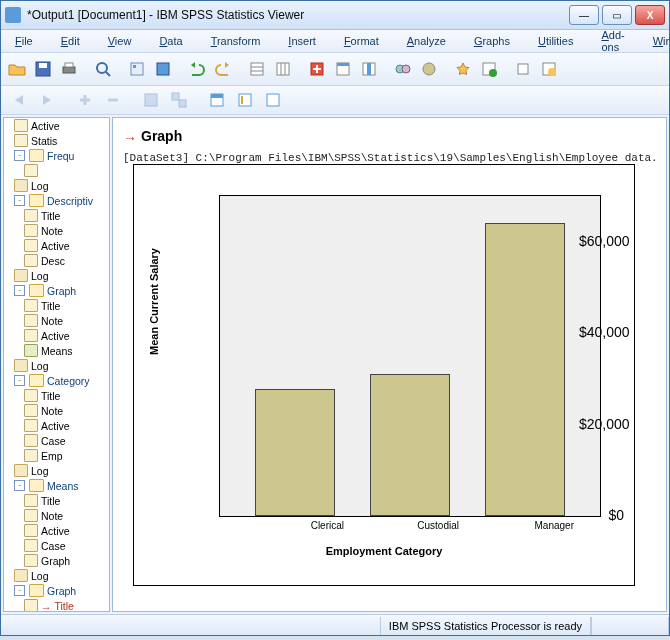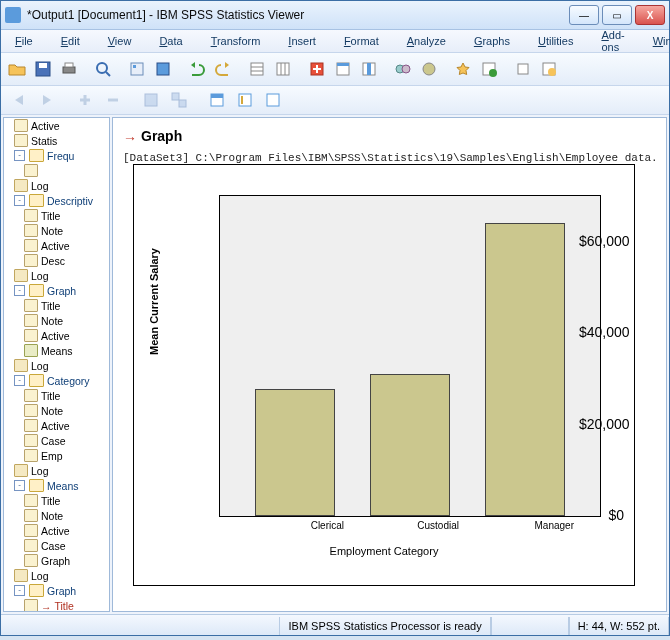--- a/index.html
+++ b/index.html
@@ -31,21 +31,21 @@
   .hdr .arrow{color:#c0392b;font-size:14px;margin-right:4px}
   .hdr .t{font-weight:bold;font-size:14px}
   .dataset{font-family:Liberation Mono, monospace;font-size:11px;color:#222;white-space:nowrap}
   .chartbox{border:1px solid #000;background:#fff;width:500px;height:420px;margin-left:10px;position:relative}
   .plot{position:absolute;left:85px;top:30px;width:380px;height:320px;border:1px solid #000;background:#efefef}
   .yaxis{position:absolute;left:40px;top:30px;width:45px;height:320px}
   .ytick{position:absolute;right:10px;font-size:14px;text-align:right;width:45px;transform:translateY(-50%)}
   .ylabel{position:absolute;left:14px;top:190px;transform:rotate(-90deg);transform-origin:left top;font-weight:bold;font-size:11px;white-space:nowrap}
   .bar{position:absolute;bottom:0;width:80px;background:#cbc78e;border:1px solid #444;box-sizing:border-box}
   .xtick{position:absolute;top:355px;width:100px;text-align:right;font-size:10px}
-  .xlabel{position:absolute;top:380px;left:0;right:0;text-align:center;font-weight:normal;font-size:11px}
+  .xlabel{position:absolute;top:380px;left:0;right:0;text-align:center;font-weight:bold;font-size:11px}
   .status{height:20px;background:linear-gradient(#f4f8fe,#dde9f8);border-top:1px solid #b8cce4;display:flex;align-items:flex-end;font-size:11px}
   .status .cell{border:1px solid #b8cce4;border-top:none;border-bottom:none;height:18px;display:flex;align-items:center;padding:0 8px}
   .navrow{height:28px;background:linear-gradient(#f7fbff,#e4edf9);border-bottom:1px solid #c6d6ec;display:flex;align-items:center;padding:0 6px;gap:4px}
   svg{display:block}
 </style>
 </head>
 <body>
 
 <div class="window">
   <div class="titlebar">
@@ -438,15 +438,14 @@
           <div class="ytick" style="top: 167.143px;">$40,000</div>
           <div class="ytick" style="top: 75.7143px;">$60,000</div>
         </div>
     </div>
   </div>
 
   <div class="status">
     <div style="flex:1"></div>
     <div class="cell">IBM SPSS Statistics Processor is ready</div>
     <div class="cell" style="width:60px"></div>
-    <div class="cell">H: 44, W: 552 pt.</div>
   </div>
 </div>
 
 </body></html>

